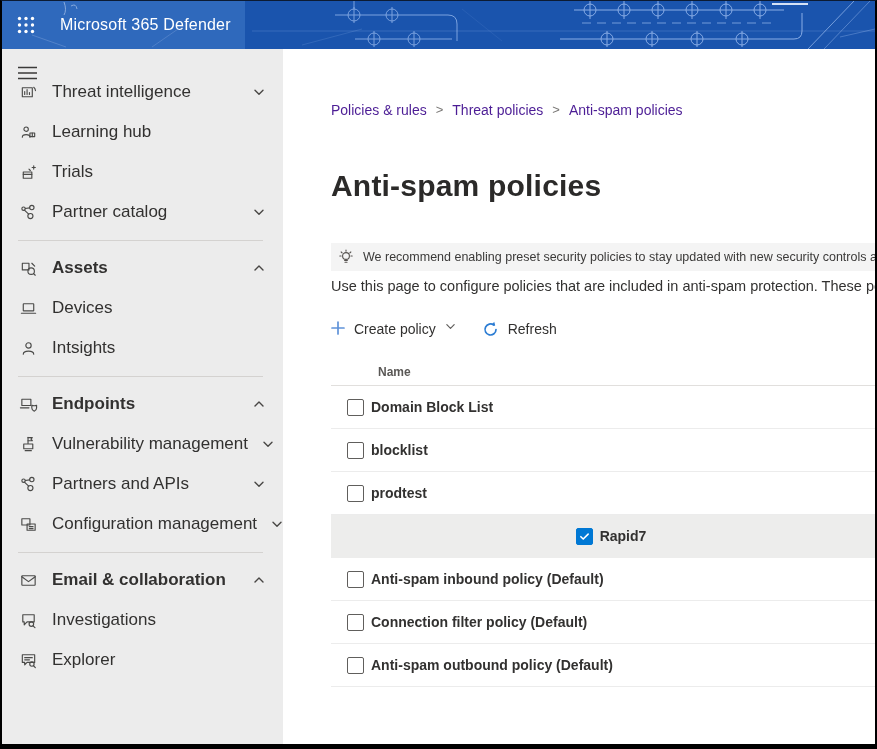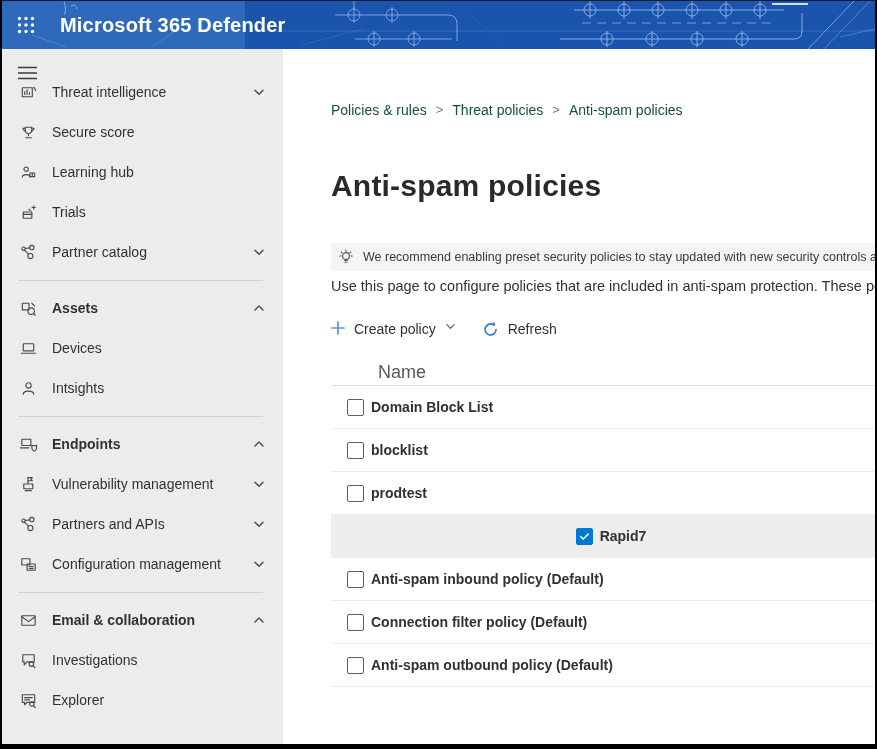--- a/index.html
+++ b/index.html
@@ -9,50 +9,50 @@
     width:877px; height:749px; position:relative;
     border-left:2px solid #000; border-right:2px solid #000;
     border-top:1px solid #0c1b33; border-bottom:5px solid #000;
     overflow:hidden; background:#fff;
   }
   
   .topbar { position:relative; height:48px; width:100%; overflow:hidden; }
   .topbar svg.bp { position:absolute; inset:0; display:block; }
   .brand { position:absolute; top:0; left:0; height:48px; display:flex; align-items:center; z-index:2; }
   .waffle-btn { width:48px; height:48px; display:flex; align-items:center; justify-content:center; background:transparent; border:none; cursor:pointer; }
-  .app-title { color:#fff; font-size:20px; font-weight:700; letter-spacing:.2px; margin-left:10px; }
+  .app-title { color:#fff; font-size:16px; font-weight:400; letter-spacing:.2px; margin-left:10px; }
   
   .bodywrap { display:flex; height:695px; }
   
   .sidebar { width:281px; background:#ececec; display:flex; flex-direction:column; flex-shrink:0; }
   .hamburger { height:35px; display:flex; align-items:flex-end; padding:0 0 4px 16px; background:transparent; border:none; cursor:pointer; }
   .nav-scroll { flex:1; overflow:hidden; }
   .nav-item { height:40px; display:flex; align-items:center; padding:0 18px 0 16px; gap:14px; cursor:pointer; }
   .nav-item.clip-top { margin-top:-12px; }
   .nicon { width:20px; height:20px; flex-shrink:0; display:flex; align-items:center; justify-content:center; }
   .nicon svg { stroke:#4a4a48; stroke-width:1.2; fill:none; stroke-linecap:round; stroke-linejoin:round; }
-  .nlabel { font-size:14px; color:#323130; white-space:nowrap; }
+  .nlabel { font-size:17px; color:#323130; white-space:nowrap; }
   .nav-item.section .nlabel { font-weight:700; }
   .chev { margin-left:auto; display:flex; }
   .chev svg { stroke:#484644; stroke-width:1.4; fill:none; stroke-linecap:round; stroke-linejoin:round; }
   .nav-divider { height:1px; background:#d4d2d0; margin:8px 20px 7px 16px; }
   
   .main { flex:1; background:#fff; padding:51px 0 0 48px; overflow:hidden; }
   .breadcrumb { display:flex; align-items:center; gap:9px; font-size:14px; color:#605e5c; height:19px; }
-  .breadcrumb a { color:#14532d; text-decoration:none; cursor:pointer; }
+  .breadcrumb a { color:#4c1d95; text-decoration:none; cursor:pointer; }
   .breadcrumb .sep { color:#797775; font-size:13px; }
   h1.page-title { margin-top:47px; font-size:30px; line-height:40px; font-weight:700; color:#2b2a29; letter-spacing:.2px; }
   .banner { margin-top:37px; height:28px; background:#f4f4f4; display:flex; align-items:center; gap:9px; padding-left:7px; white-space:nowrap; overflow:hidden; }
   .banner .btext { font-size:12.5px; color:#3b3a39; }
   .desc { margin-top:7px; font-size:14.5px; color:#323130; white-space:nowrap; overflow:hidden; height:20px; }
   .cmdbar { margin-top:15px; height:32px; display:flex; align-items:center; gap:20px; }
   .cmd-btn { display:flex; align-items:flex-start; gap:9px; background:transparent; border:none; font-family:inherit; font-size:14px; color:#323130; cursor:pointer; padding:4px 6px 4px 0; }
   
   .table { margin-top:14px; }
-  .thead { height:27px; display:flex; align-items:center; padding-left:47px; font-size:18px; color:#5a5856; border-bottom:1px solid #e1dfdd; cursor:pointer; }
+  .thead { height:27px; display:flex; align-items:center; padding-left:47px; font-size:12px; color:#5a5856; border-bottom:1px solid #e1dfdd; cursor:pointer;font-weight:bold; }
   .trow { height:43px; display:flex; align-items:center; border-bottom:1px solid #ececec; cursor:pointer; }
   .trow.selected { background:#ededec; border-bottom-color:#ededec;justify-content:center; }
   .cb { width:17px; height:17px; margin-left:16px; border:1px solid #605e5c; border-radius:2px; background:#fff; flex-shrink:0; display:flex; align-items:center; justify-content:center; cursor:pointer; }
   .cb svg { display:none; }
   .cb.checked { background:#0078d4; border-color:#0078d4; }
   .cb.checked svg { display:block; }
   .rname { margin-left:7px; font-size:14px; font-weight:700; color:#323130; }
 </style>
 </head>
 <body>
@@ -160,30 +160,20 @@
               </svg>
           </span>
           <span class="nlabel">Threat intelligence</span>
           <span class="chev">
               <svg width="12" height="12" viewBox="0 0 12 12">
                 <path d="M2 4.2 l4 4 4-4"></path>
               </svg>
             </span>
         </div>
 
-        <div class="nav-item">
-          <span class="nicon">
-            <svg width="19" height="19" viewBox="0 0 20 20">
-                <path d="M6.5 4.5 h7 v3.2 a3.5 3.3 0 0 1 -7 0 z"></path>
-                <path d="M6.5 5.5 H4.3 a2.6 2.6 0 0 0 2.7 2.7 M13.5 5.5 h2.2 a2.6 2.6 0 0 1 -2.7 2.7"></path>
-                <path d="M10 11.2 v2.3 M7 15.5 h6"></path>
-              </svg>
-          </span>
-          <span class="nlabel">Secure score</span>
-        </div>
 
         <div class="nav-item">
           <span class="nicon">
             <svg width="19" height="19" viewBox="0 0 20 20">
                 <circle cx="7.5" cy="6.5" r="2.3"></circle>
                 <path d="M3.5 15 c0-3.6 8-3.6 8 0"></path>
                 <rect x="11.5" y="10.5" width="5" height="3.8"></rect>
                 <path d="M14 10.5 v3.8"></path>
               </svg>
           </span>

